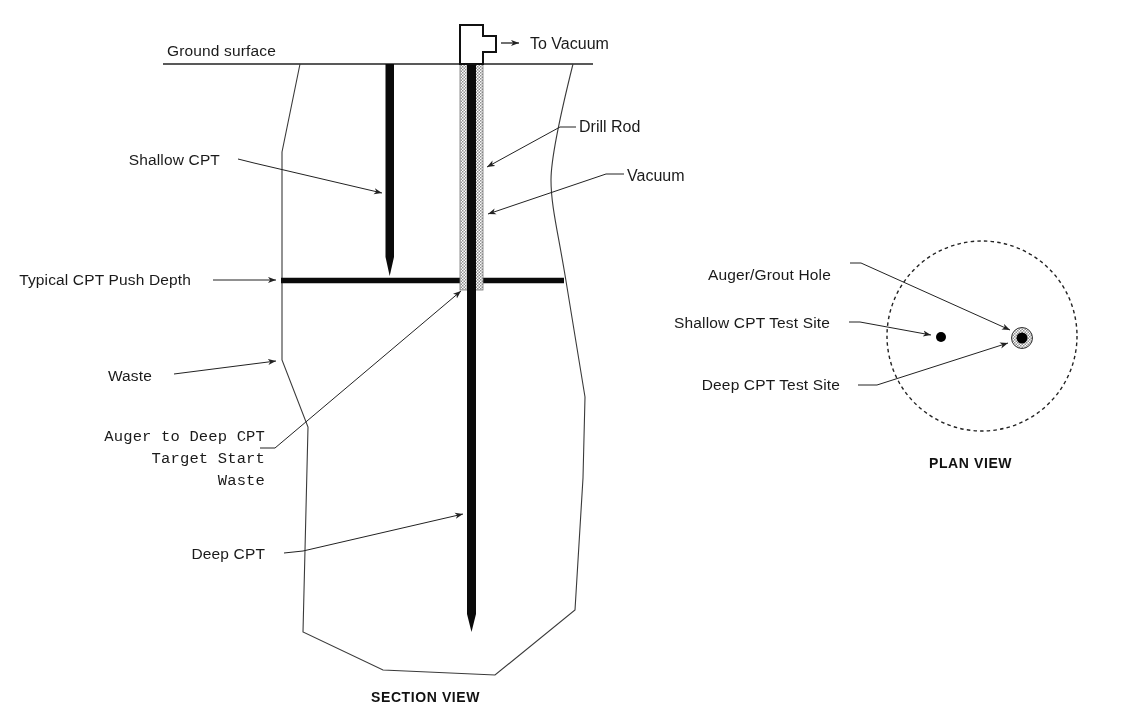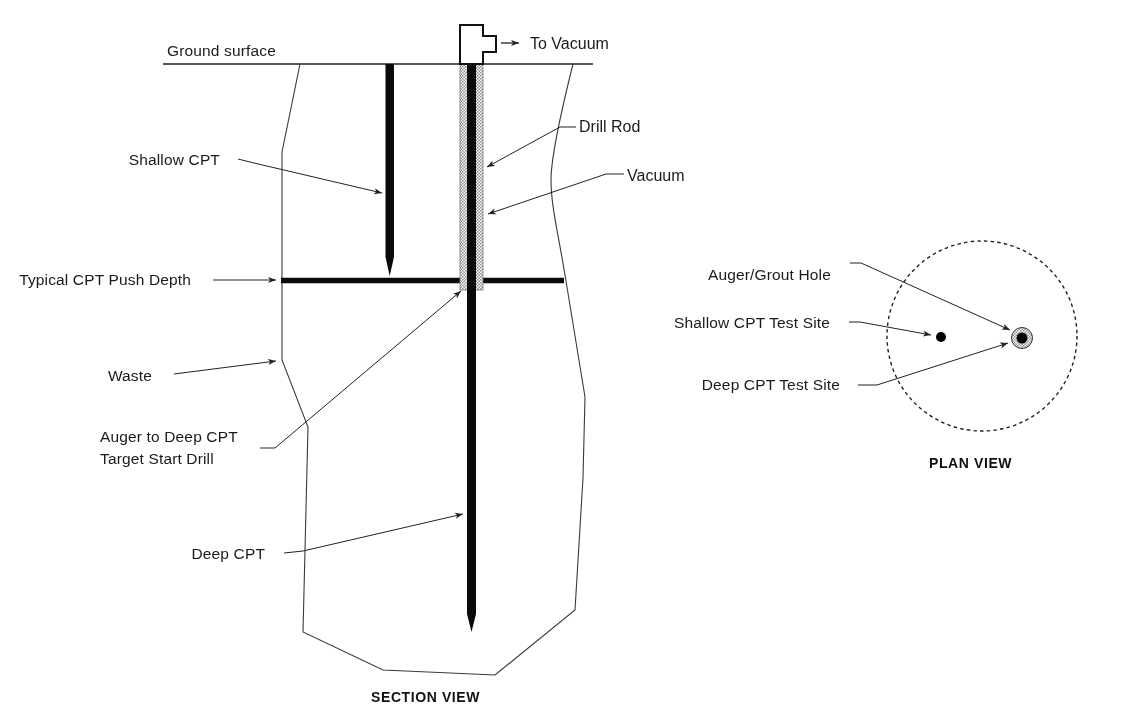--- a/index.html
+++ b/index.html
@@ -6,21 +6,21 @@
   .canvas{
     position:relative;width:1107px;height:719px;background:#ffffff;
     font-family:"Liberation Sans",sans-serif;color:#1a1a1a;overflow:hidden;
   }
   .canvas svg{position:absolute;left:0;top:0;}
   .lbl{
     position:absolute;font-size:15.5px;line-height:19px;letter-spacing:.15px;
     white-space:nowrap;color:#1a1a1a;
   }
   .lbl.small{font-size:16px;line-height:15px;letter-spacing:0;}
-  .lbl.two-line{white-space:normal;text-align:left;line-height:22px;}
+  .lbl.two-line{white-space:normal;text-align:right;line-height:22px;font-family:Liberation Mono, monospace;}
   .view-title{
     position:absolute;font-size:14px;font-weight:bold;letter-spacing:.6px;
     white-space:nowrap;color:#111;
   }
 </style>
 </head>
 <body>
 
 <div class="canvas">
 
@@ -74,21 +74,21 @@
   <div class="lbl" style="left:167px;top:41px;">Ground surface</div>
 
   <div class="lbl" style="right:887px;top:150px;">Shallow CPT</div>
 
   <div class="lbl" style="right:916px;top:270px;margin-left:12px;">Typical CPT Push Depth</div>
 
   <div class="lbl" style="right:955px;top:366px;">Waste</div>
 
   <div class="lbl two-line" style="left:100px;top:426px;width:165px;">
     <span>Auger to Deep CPT</span><br>
-    <span>Target Start Drill</span>
+    <span>Target Start Waste</span>
   </div>
 
   <div class="lbl" style="right:842px;top:544px;">Deep CPT</div>
 
   <div class="lbl small" style="left:579px;top:119px;">Drill Rod</div>
 
   <div class="lbl small" style="left:627px;top:168px;">Vacuum</div>
 
   <div class="lbl small" style="left:530px;top:36px;">To Vacuum</div>
 

